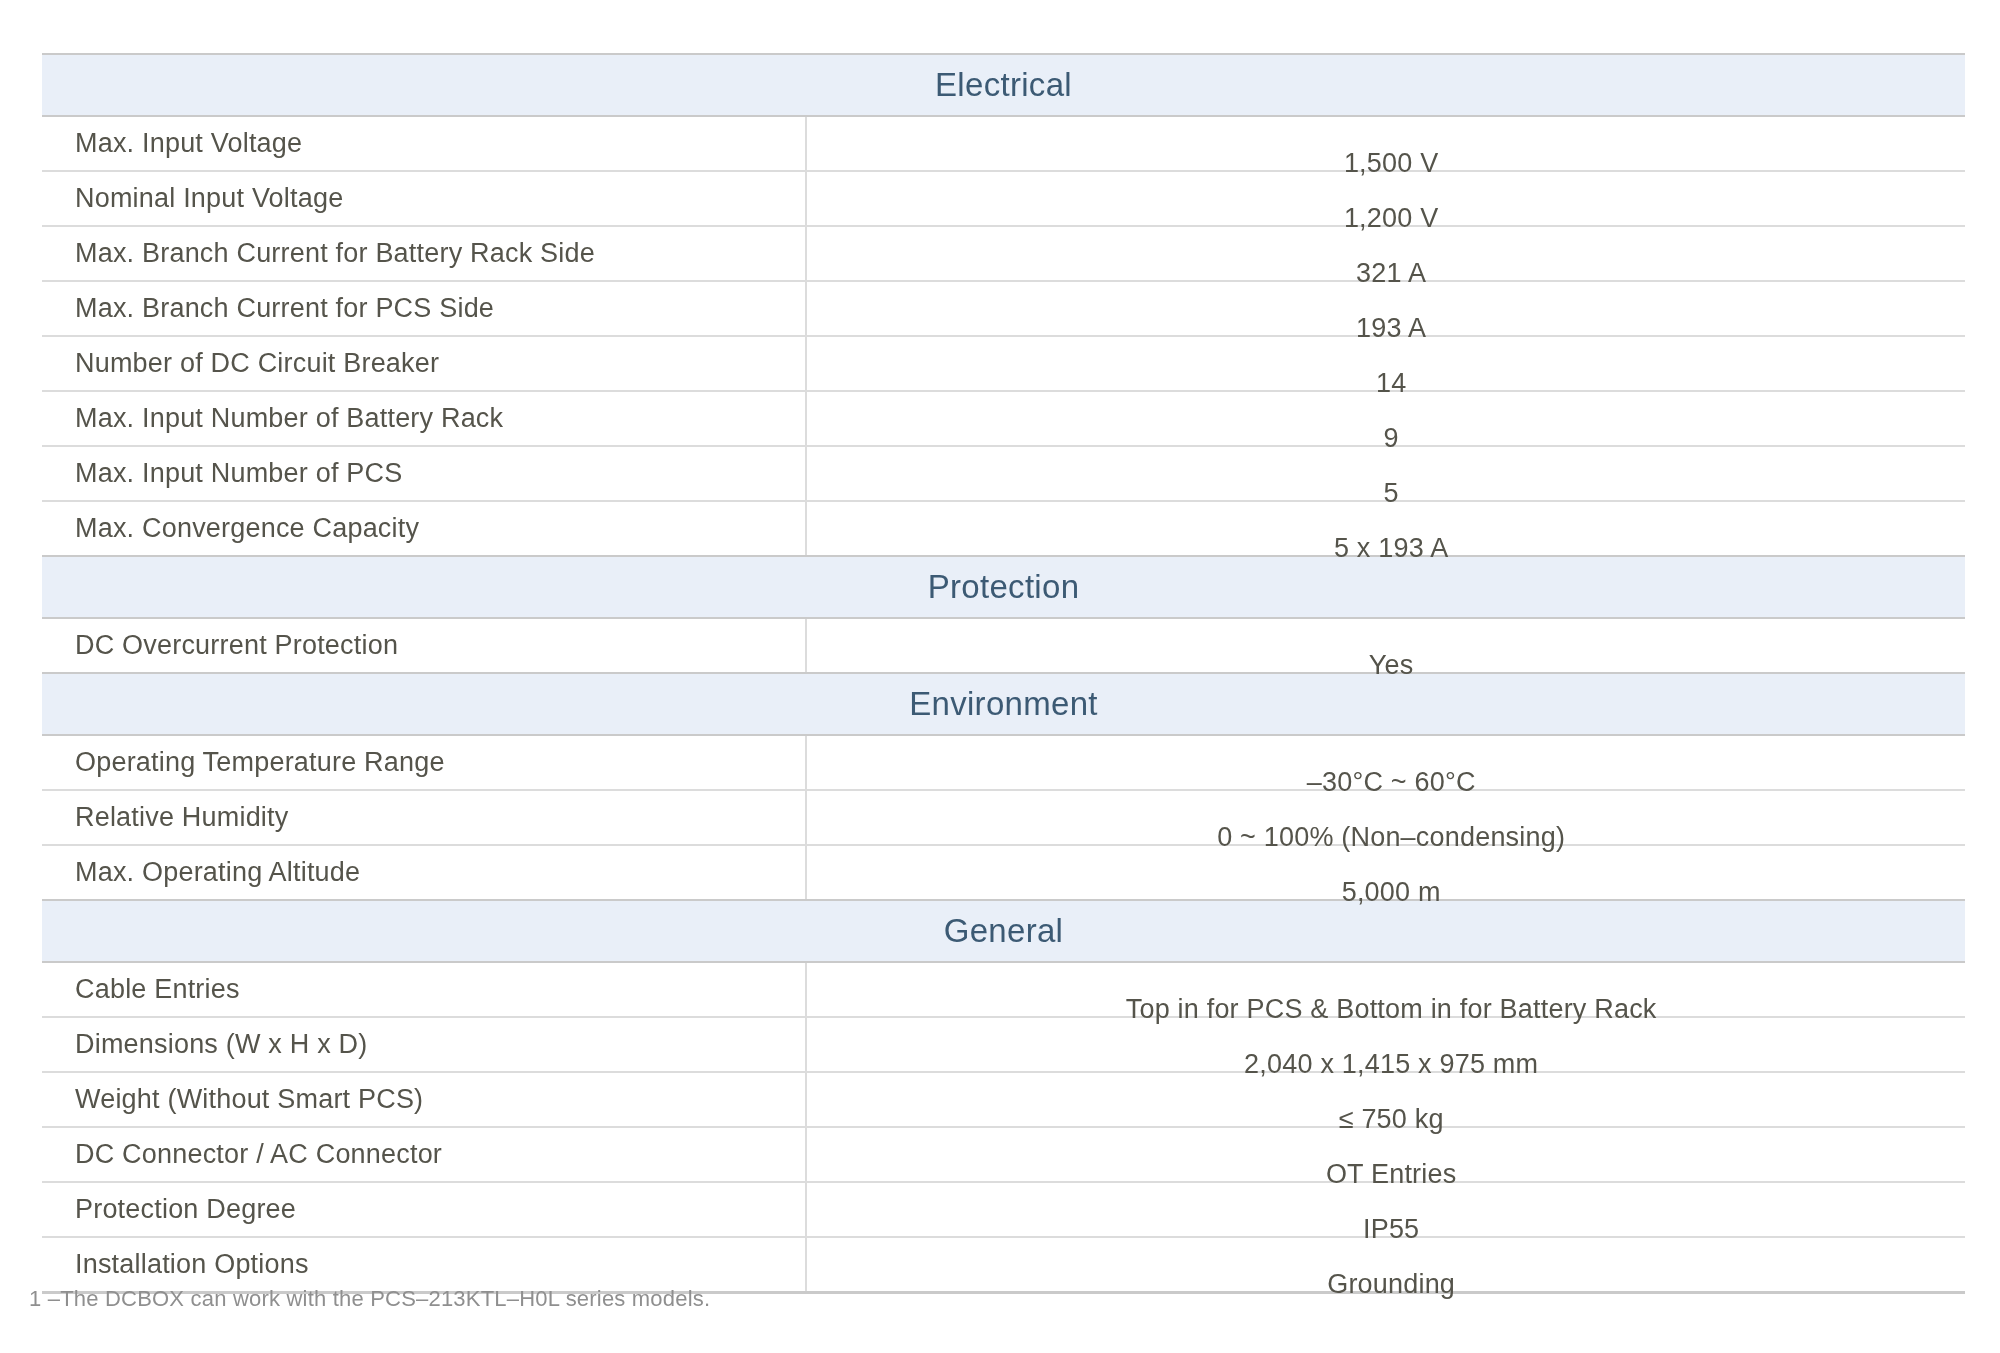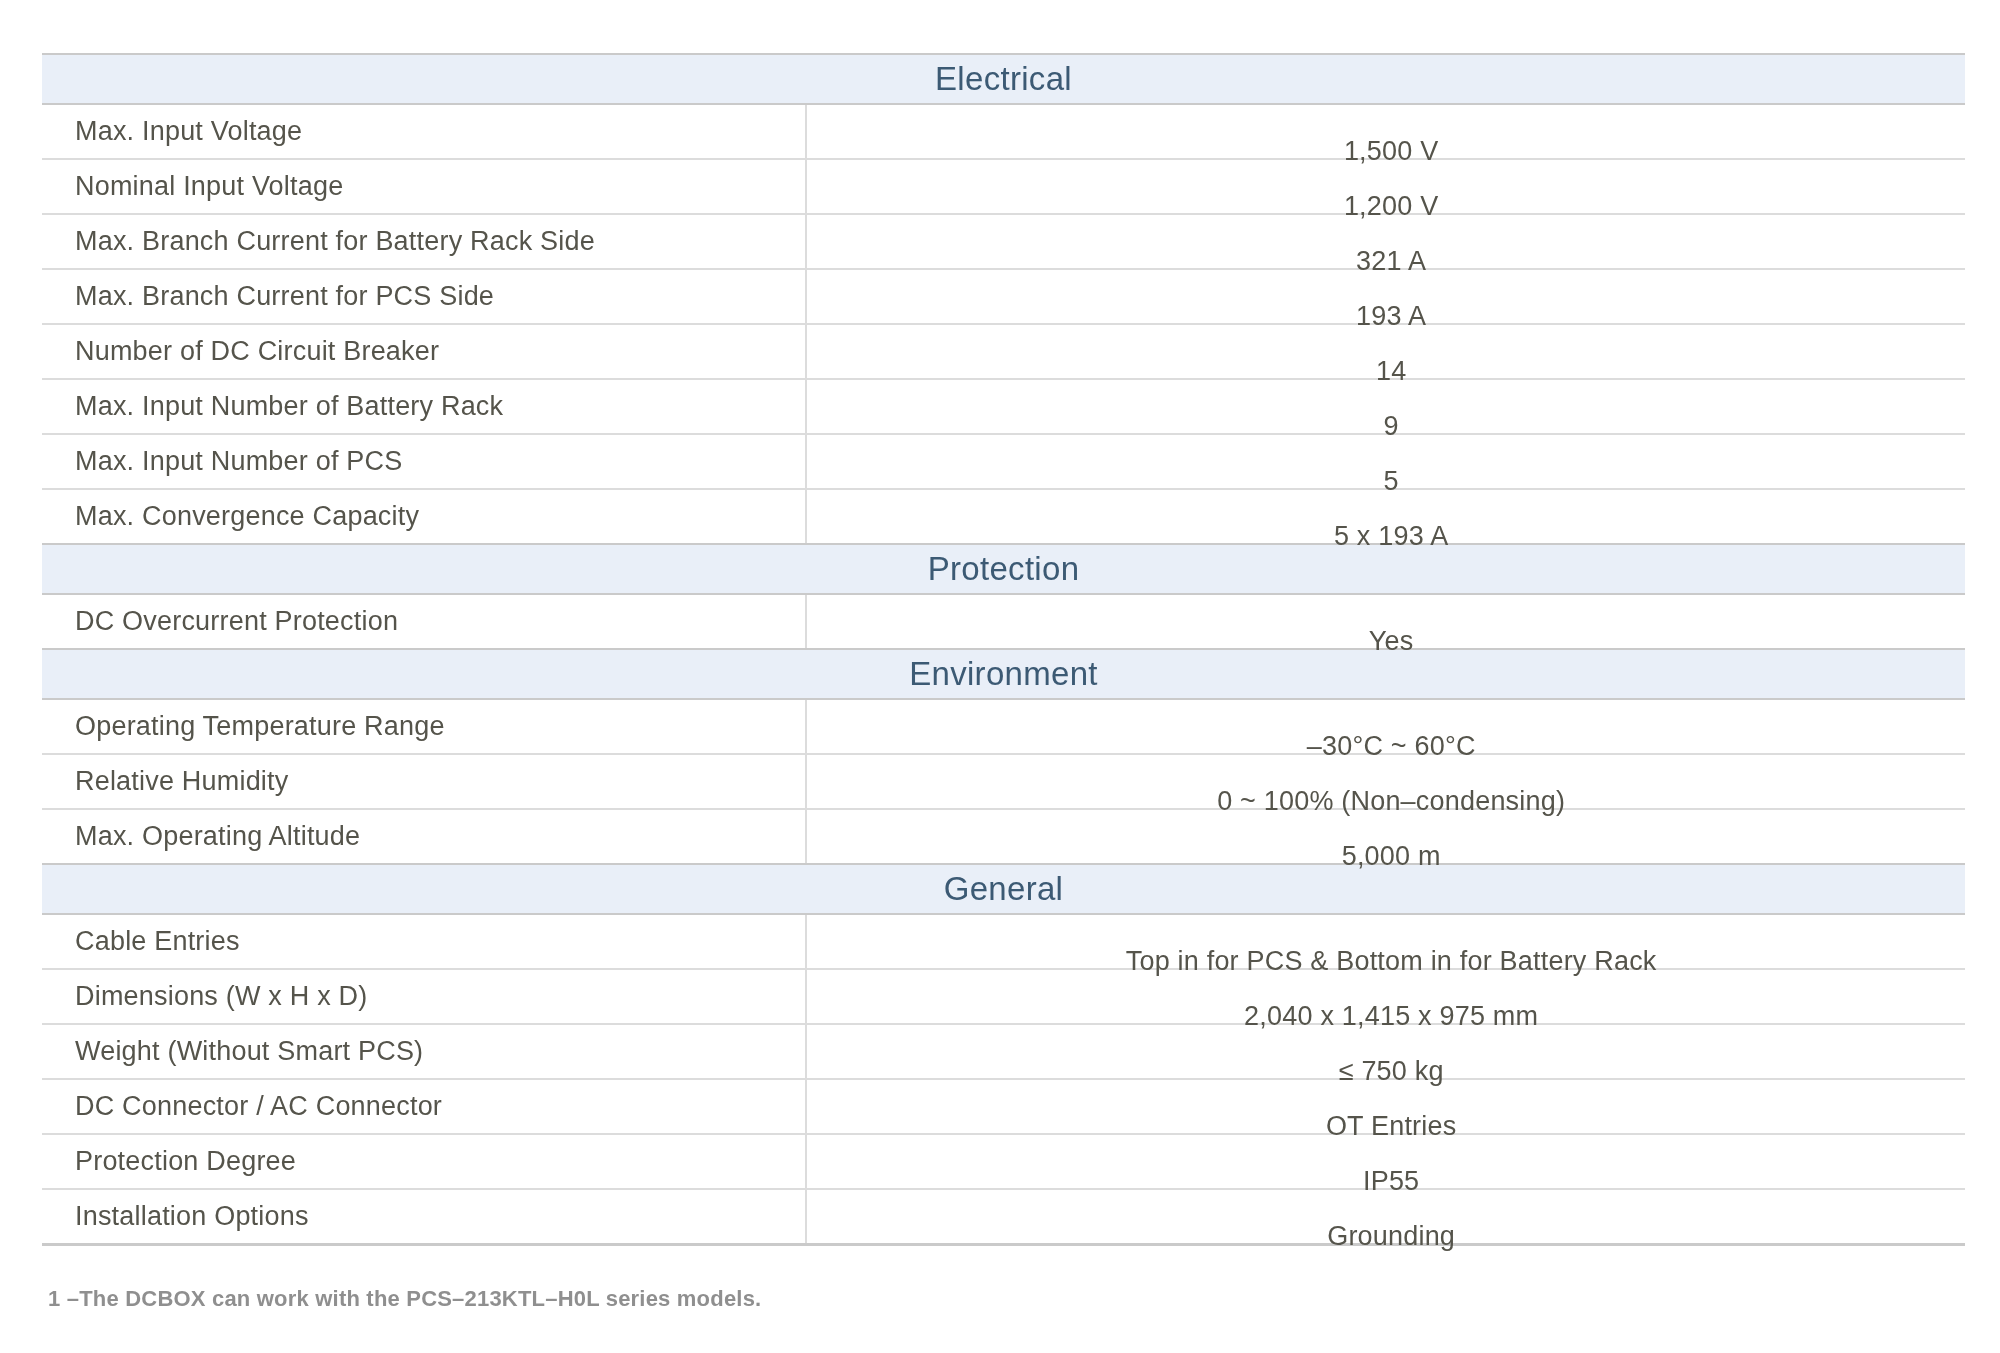--- a/index.html
+++ b/index.html
@@ -16,21 +16,21 @@
   }
   .spec-table {
     position: absolute;
     left: 42px;
     top: 53px;
     width: 1923px;
     border-bottom: 3px solid var(--band-border, #cacaca);
   }
   .band {
     box-sizing: border-box;
-    height: 52px;
+    height: 64px;
     background: var(--band-bg, #e9eff8);
     border-top: 2px solid var(--band-border, #cacaca);
     border-bottom: 2px solid var(--band-border, #cacaca);
     display: flex;
     align-items: center;
     justify-content: center;
   }
   .band-title {
     font-size: 33px;
     color: var(--section-title, #3c5a74);
@@ -59,26 +59,25 @@
     border-right: 2px solid var(--row-divider, #dcdcdc);
   }
   .cell.value {
     width: 60%;
     justify-content: center;
     text-align: left;
     margin-top: 40px;
   }
   .footnote {
     position: absolute;
-    left: 48px;
+    left: 29px;
     top: 1286px;
     font-size: 22px;
     color: var(--footnote-text, #8f8f8f);
     letter-spacing: 0.2px;
-    font-weight: bold;
   }
 </style>
 </head>
 <body>
 
 <div class="spec-table" id="spec-table">
   <div class="band">
     <span class="band-title">Electrical</span>
   </div>
 

